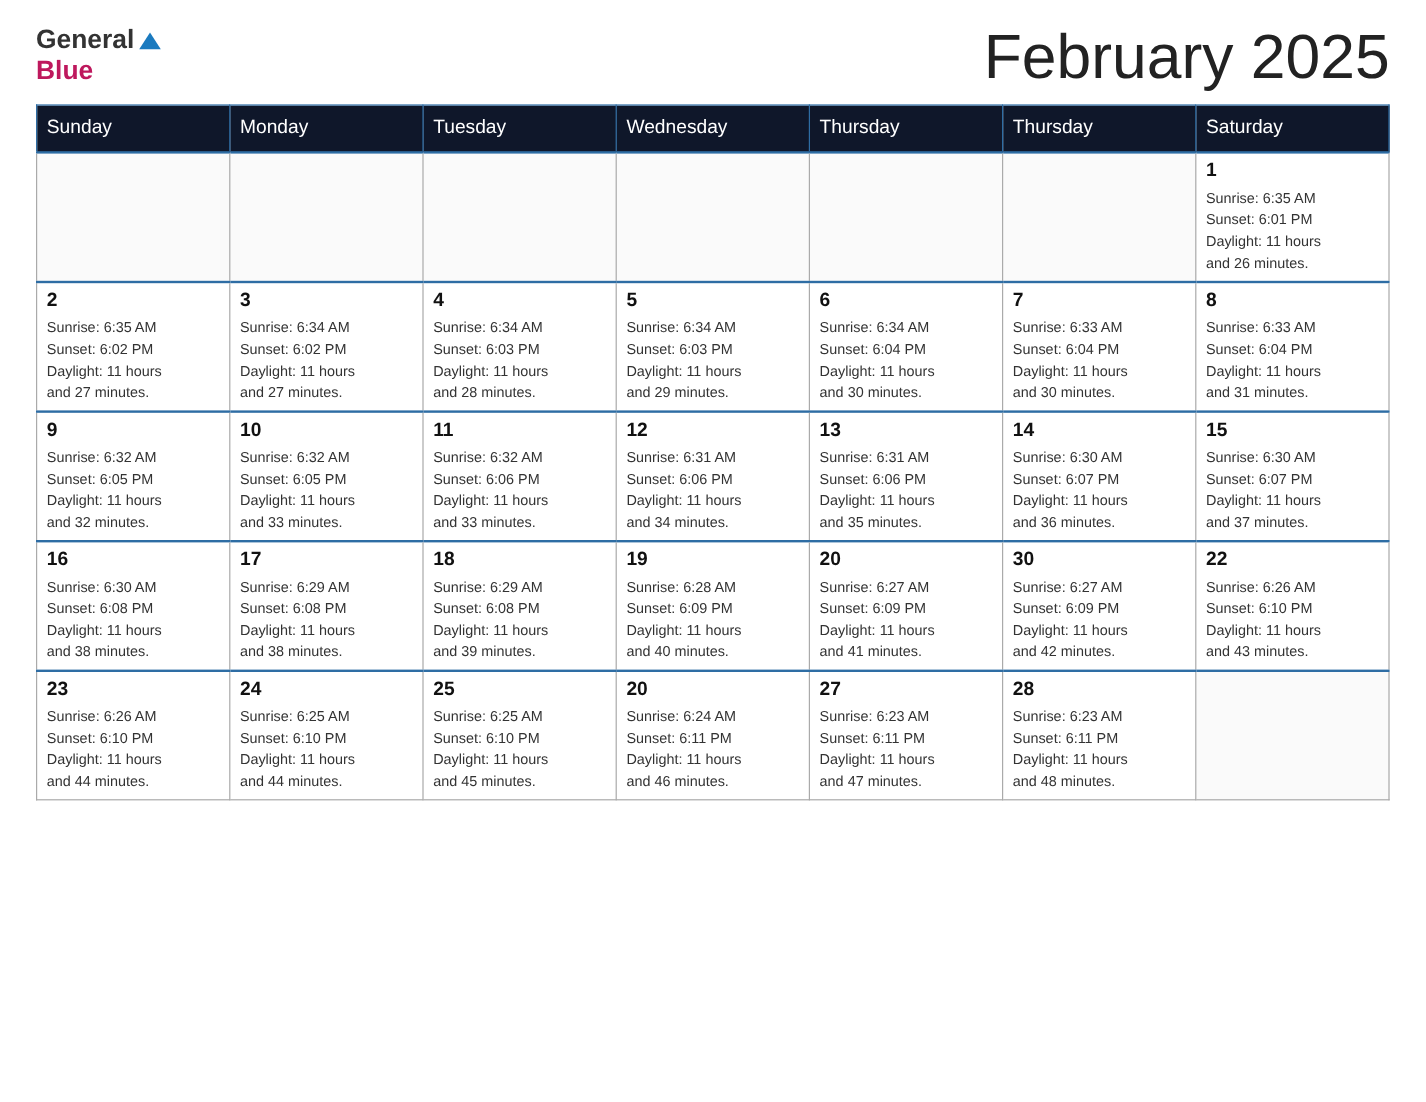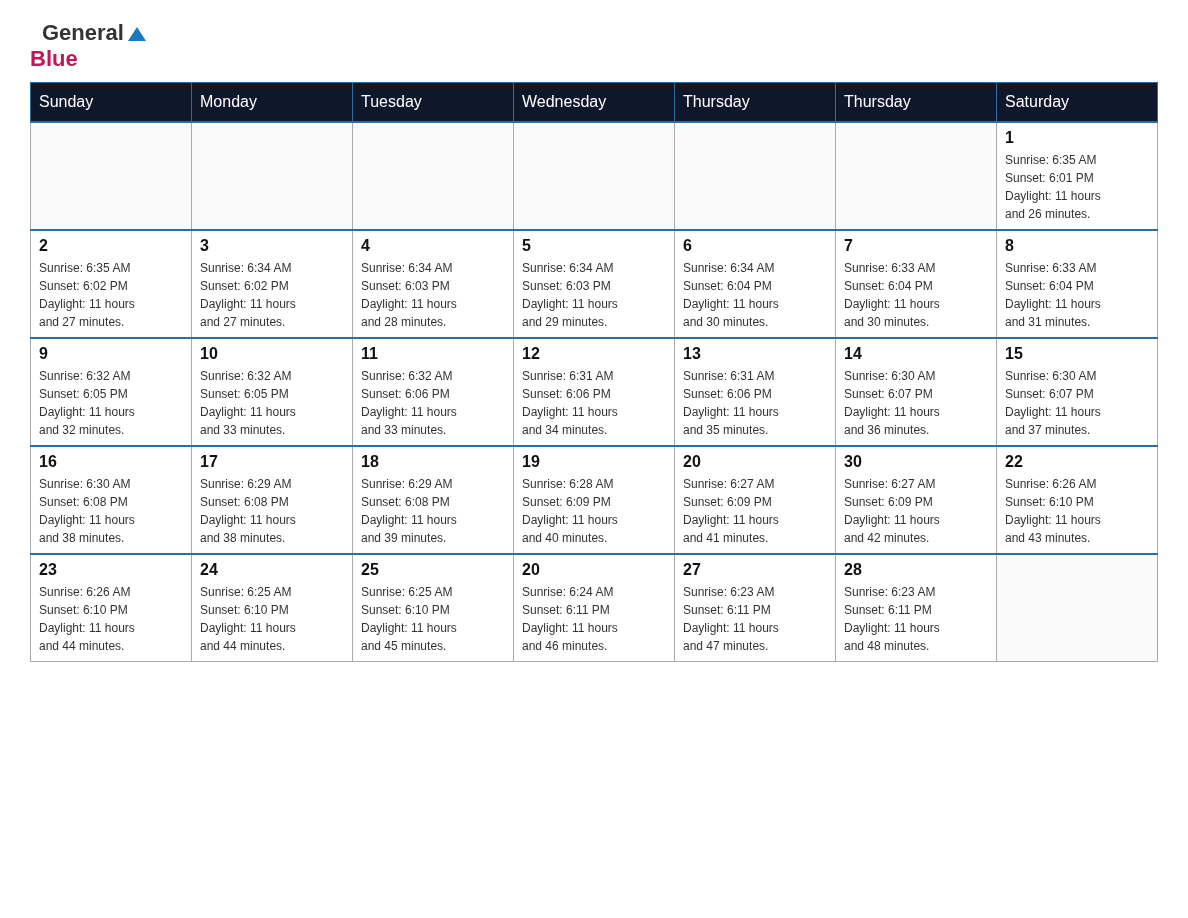--- a/index.html
+++ b/index.html
@@ -14,21 +14,20 @@
     .header {
       display: flex;
       justify-content: space-between;
       align-items: flex-start;
       margin-bottom: 10px;
     }
     .logo-text-general {
       font-size: 22px;
       font-weight: bold;
       color: #333;
-      margin-left: 12px;
     }
     .logo-blue {
       font-size: 22px;
       font-weight: bold;
       color: #be185d;
     }
     .logo-block {
       display: flex;
       flex-direction: column;
       align-items: flex-start;
@@ -103,20 +102,21 @@
       <span class="logo-text-general">General</span>
       <svg width="22" height="22" viewBox="0 0 22 22" style="margin-left:2px;margin-top:2px;">
         <polygon points="2,18 20,18 11,4" fill="#1a7abf"></polygon>
       </svg>
     </div>
     <div>
       <span class="logo-blue">Blue</span>
     </div>
   </div>
   <div class="title-block">
+    <div class="main-title">February 2025</div>
   </div>
 </div>
 
 <table class="calendar">
   <thead>
     <tr>
     <th>Sunday</th>
         <th>Monday</th>
         <th>Tuesday</th>
         <th>Wednesday</th>

